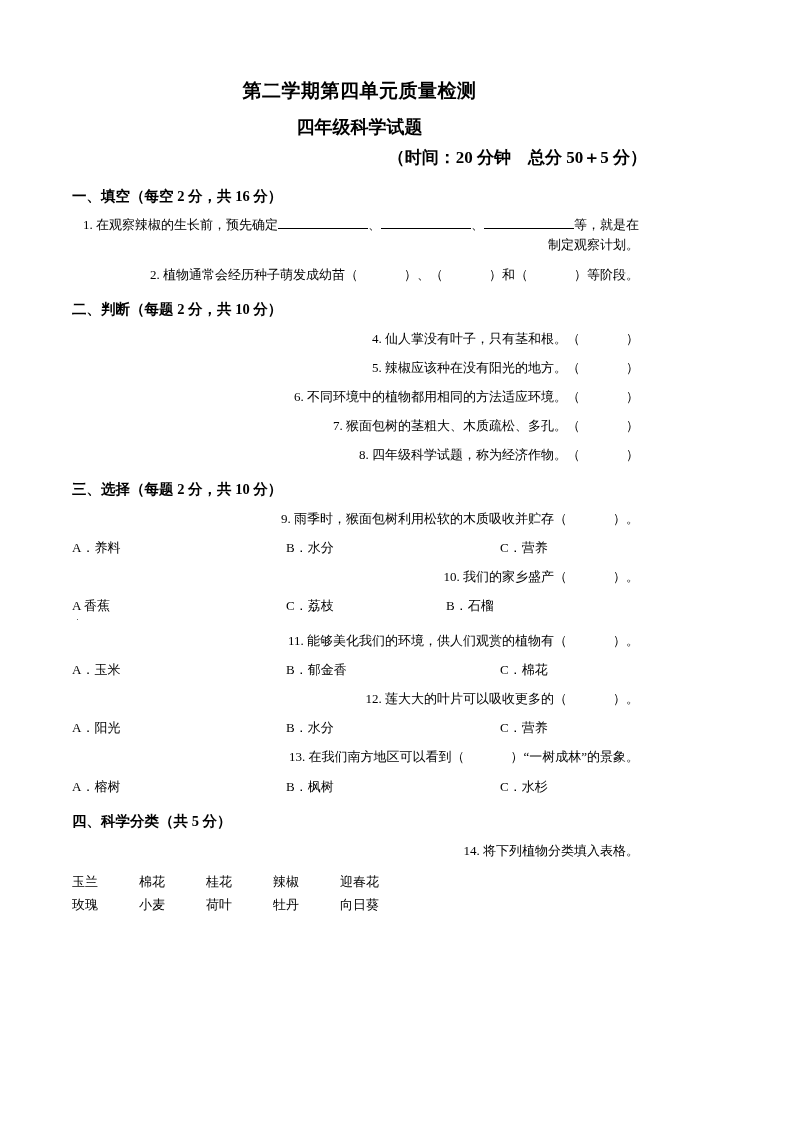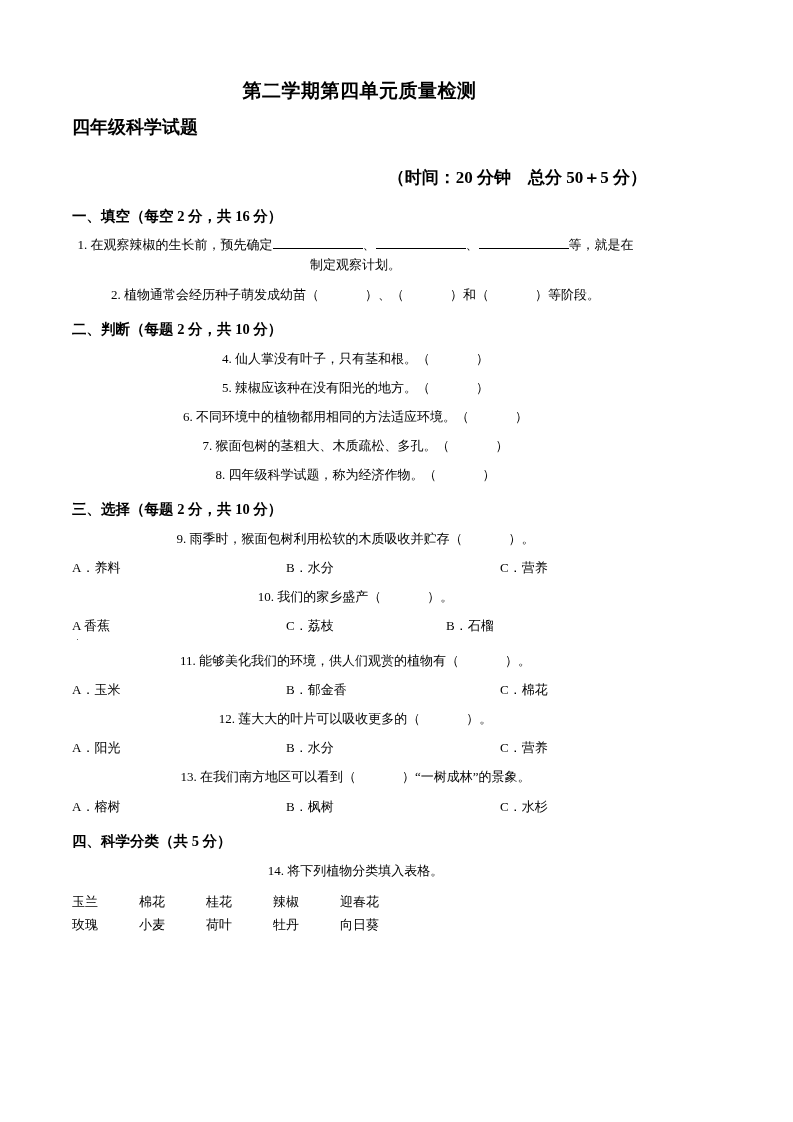--- a/index.html
+++ b/index.html
@@ -23,43 +23,44 @@
   }
   .doc-title {
     text-align: center;
     font-size: 19px;
     font-weight: bold;
     letter-spacing: 0.5px;
     margin: 0 0 10px 0;
     line-height: 1.4;
   }
   .doc-subtitle {
+    text-align: center;
     font-size: 18px;
     font-weight: bold;
-    margin: 0 0 26px 0;
+    margin: 0 0 6px 0;
     line-height: 1.4;
   }
   .doc-meta {
     text-align: right;
     font-size: 17px;
     font-weight: bold;
     margin: 0 0 16px 0;
     line-height: 1.4;
   }
   .section-heading {
     font-size: 14.5px;
     font-weight: bold;
     margin: 14px 0 8px 0;
     line-height: 1.5;
   }
   .q {
     font-size: 13px;
     line-height: 1.55;
     margin: 0 8px 9px 0;
-    text-align: center;
+    text-align: right;
   }
   .blank {
     display: inline-block;
     border-bottom: 1px solid #000;
     vertical-align: baseline;
   }
   .b-long { width: 90px; }
   .b-xlong { width: 108px; }
   .paren {
     display: inline-block;

